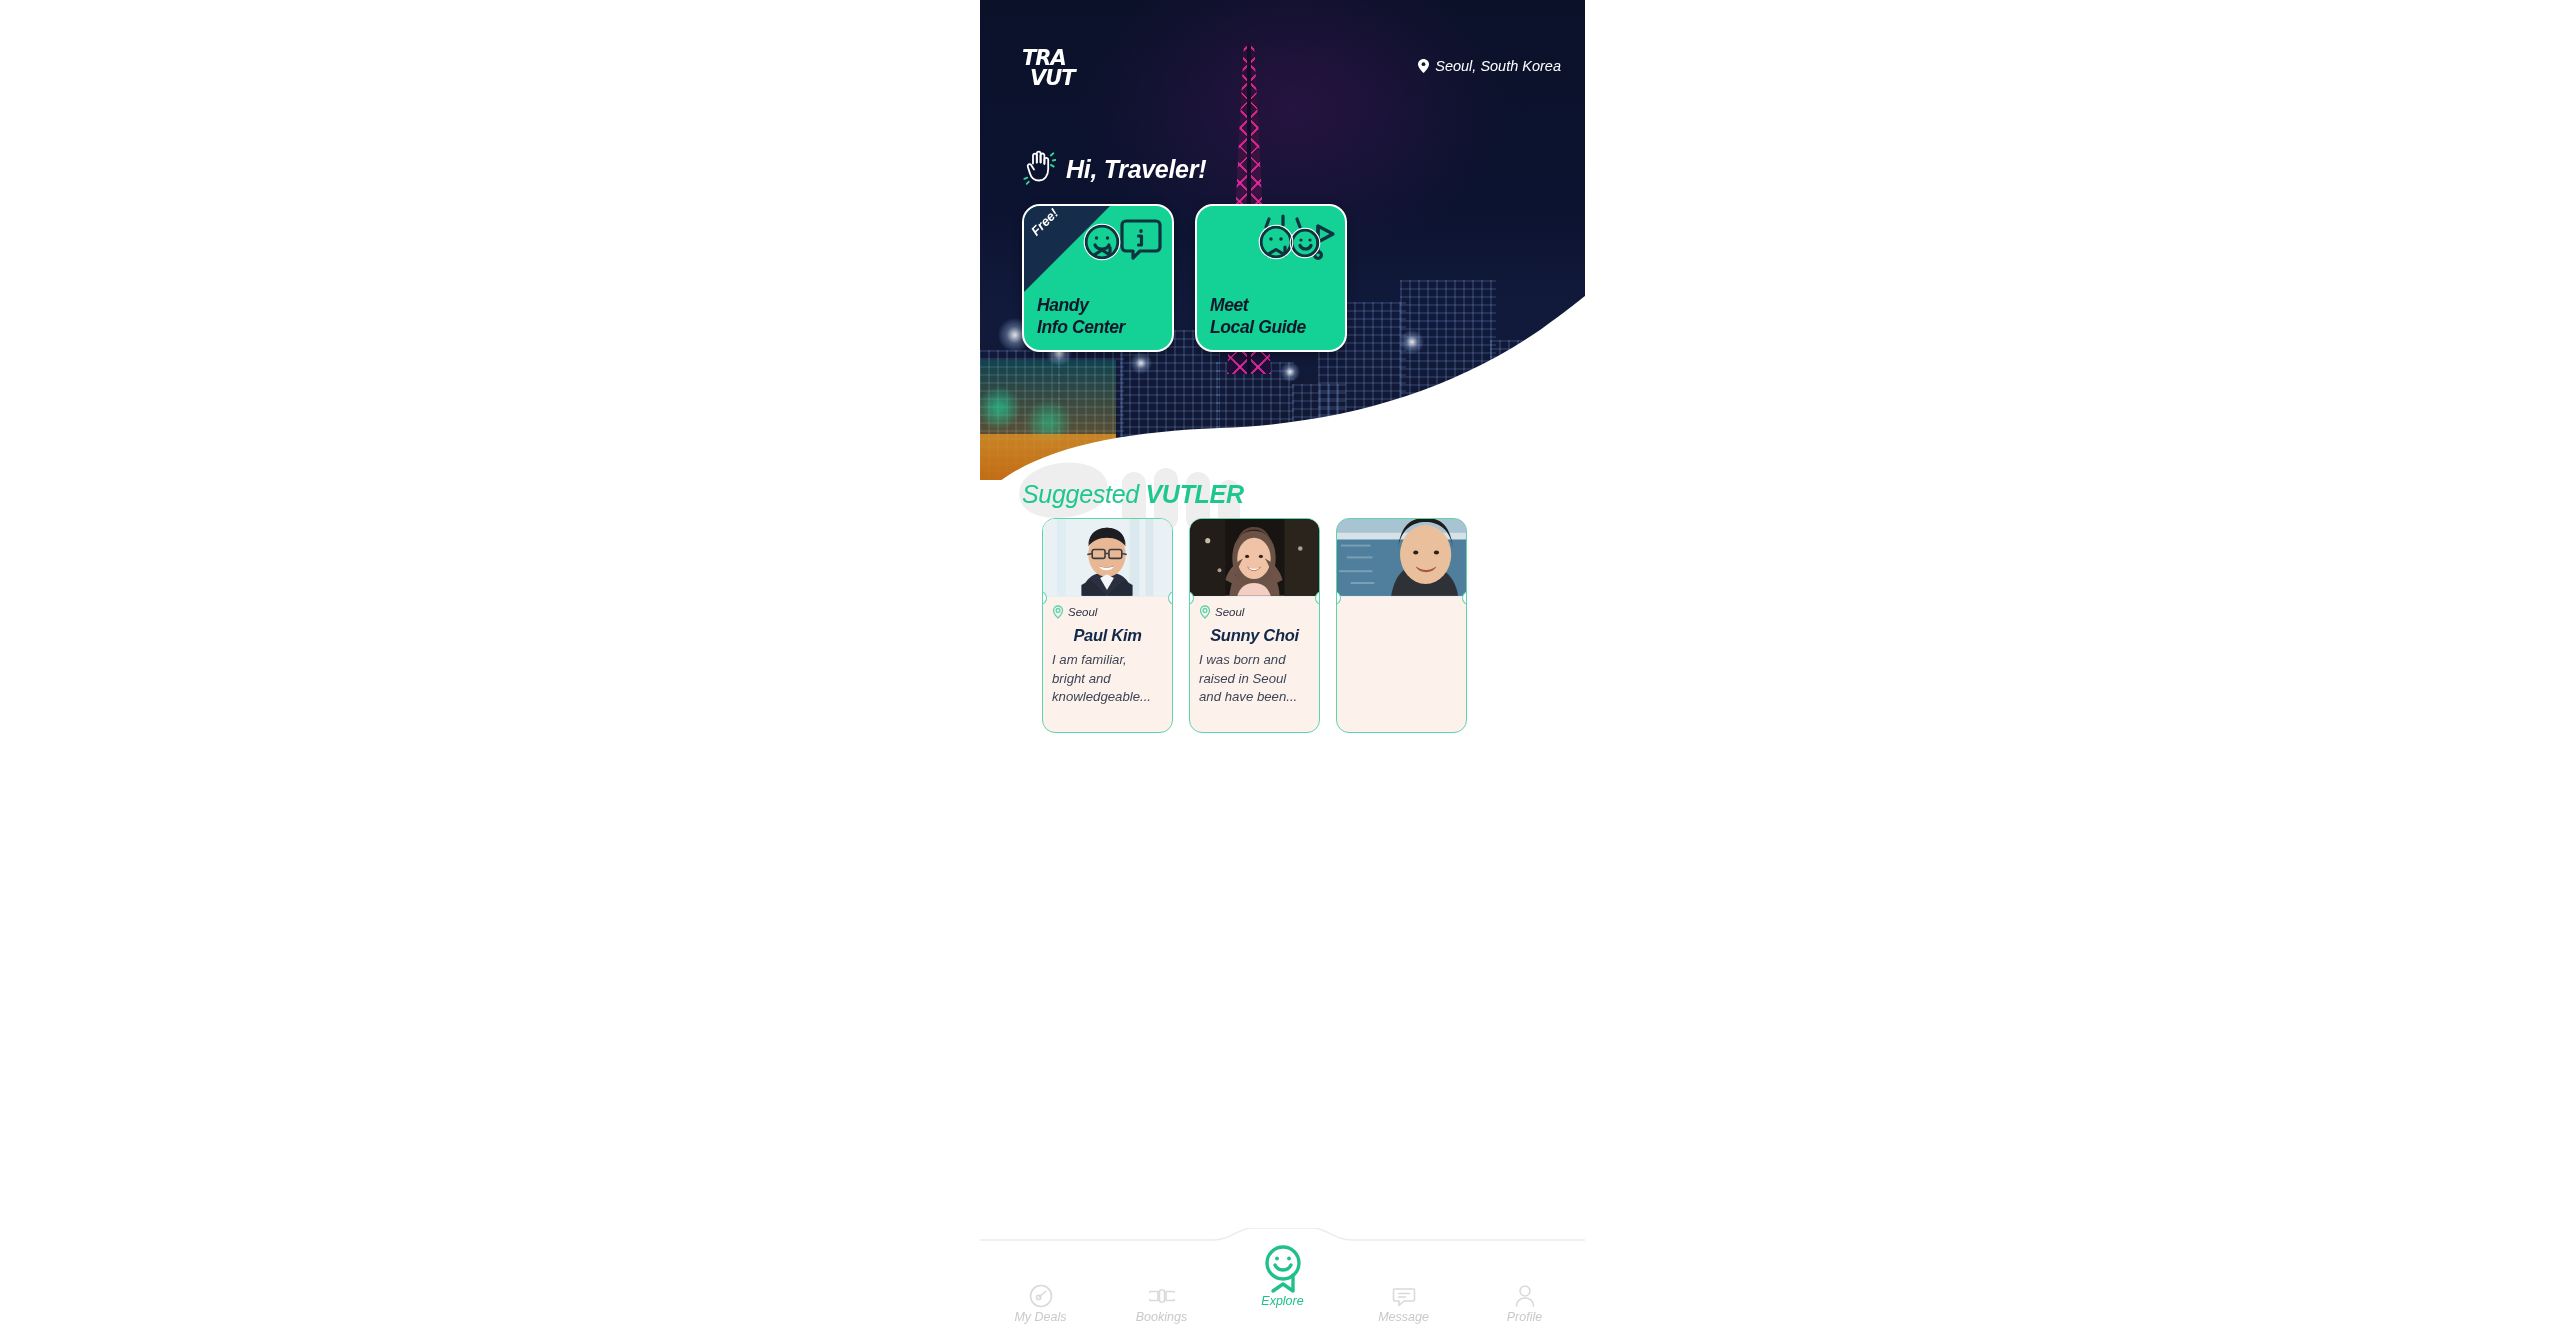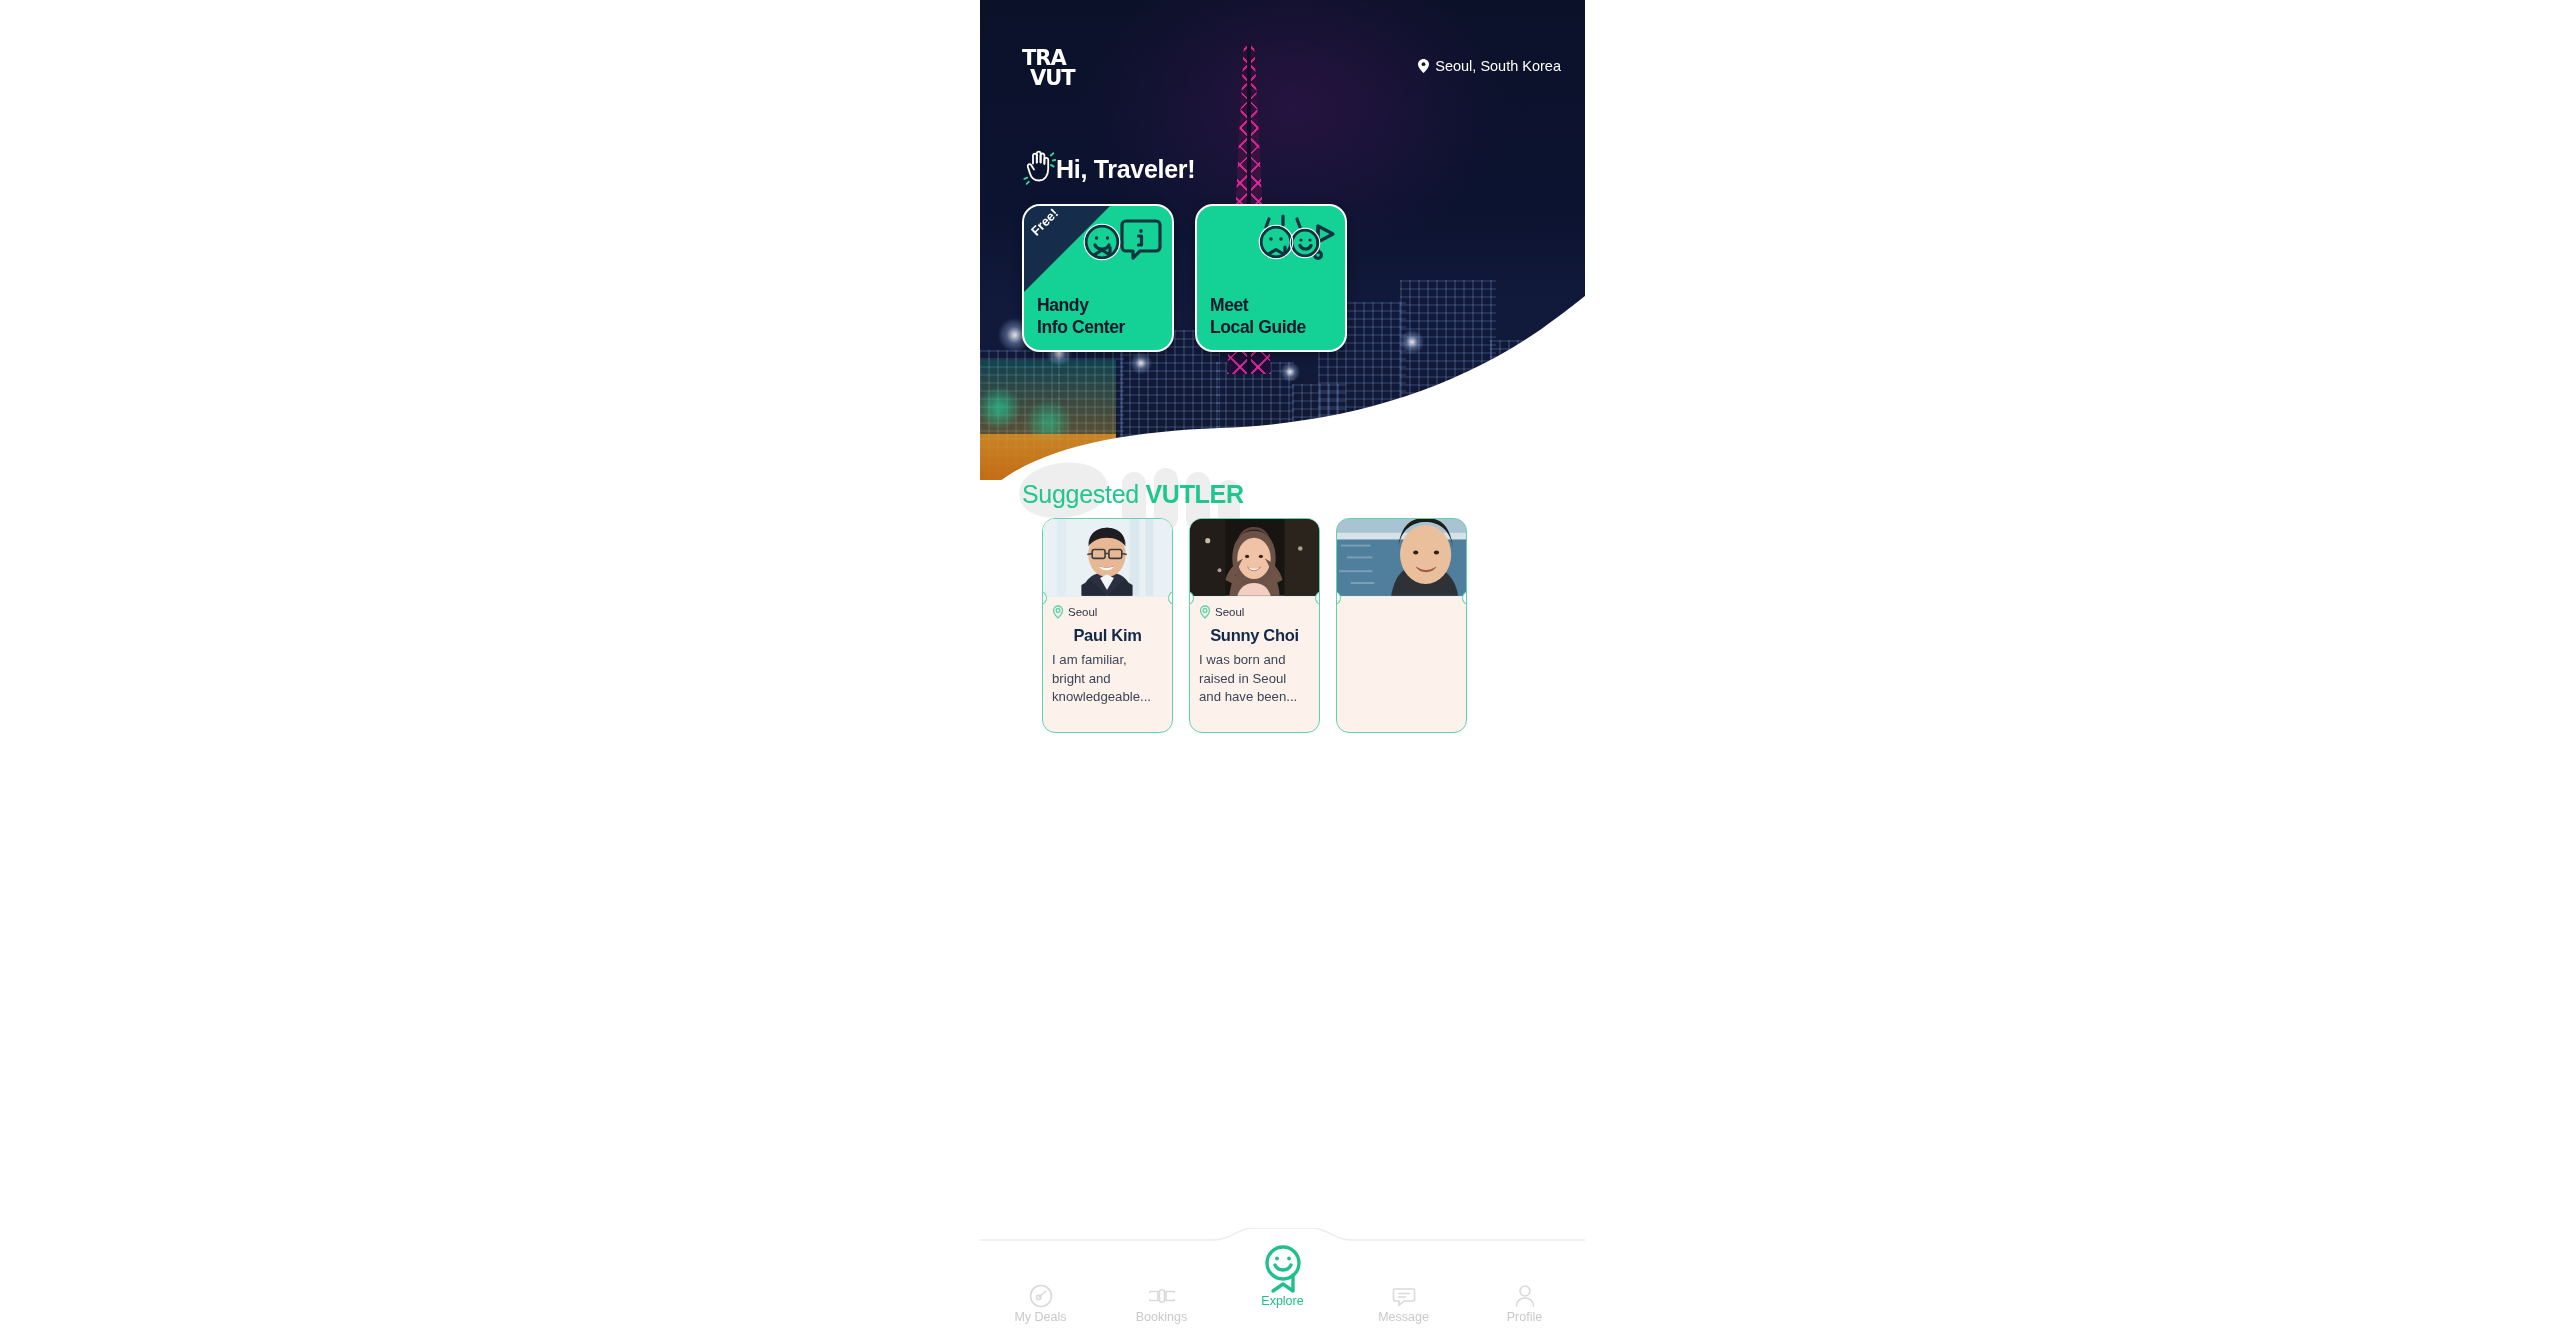--- a/index.html
+++ b/index.html
@@ -11,20 +11,21 @@
     font-family: "Liberation Sans", sans-serif;
     overflow: hidden;
   }
 
   
   .page {
     position: relative;
     width: 2560px;
     height: 996px;
     background: #ffffff;
+    font-style: italic;
   }
 
   
   .phone {
     position: absolute;
     left: 980px;
     top: 0;
     width: 605px;
     height: 1338px;
     background: #ffffff;
@@ -129,21 +130,21 @@
     right: 24px; top: 58px;
     display: flex; align-items: center; gap: 6px;
     color: #ffffff;
     font-size: 14.5px;
   }
 
   
   .greet {
     position: absolute;
     left: 42px; top: 150px;
-    display: flex; align-items: center; 
+    display: flex; align-items: center; gap: 10px;
   }
   .greet-text {
     color: #ffffff;
     font-size: 25px;
     font-weight: 800;
     letter-spacing: -.3px;
   }
 
   
   .actions {

